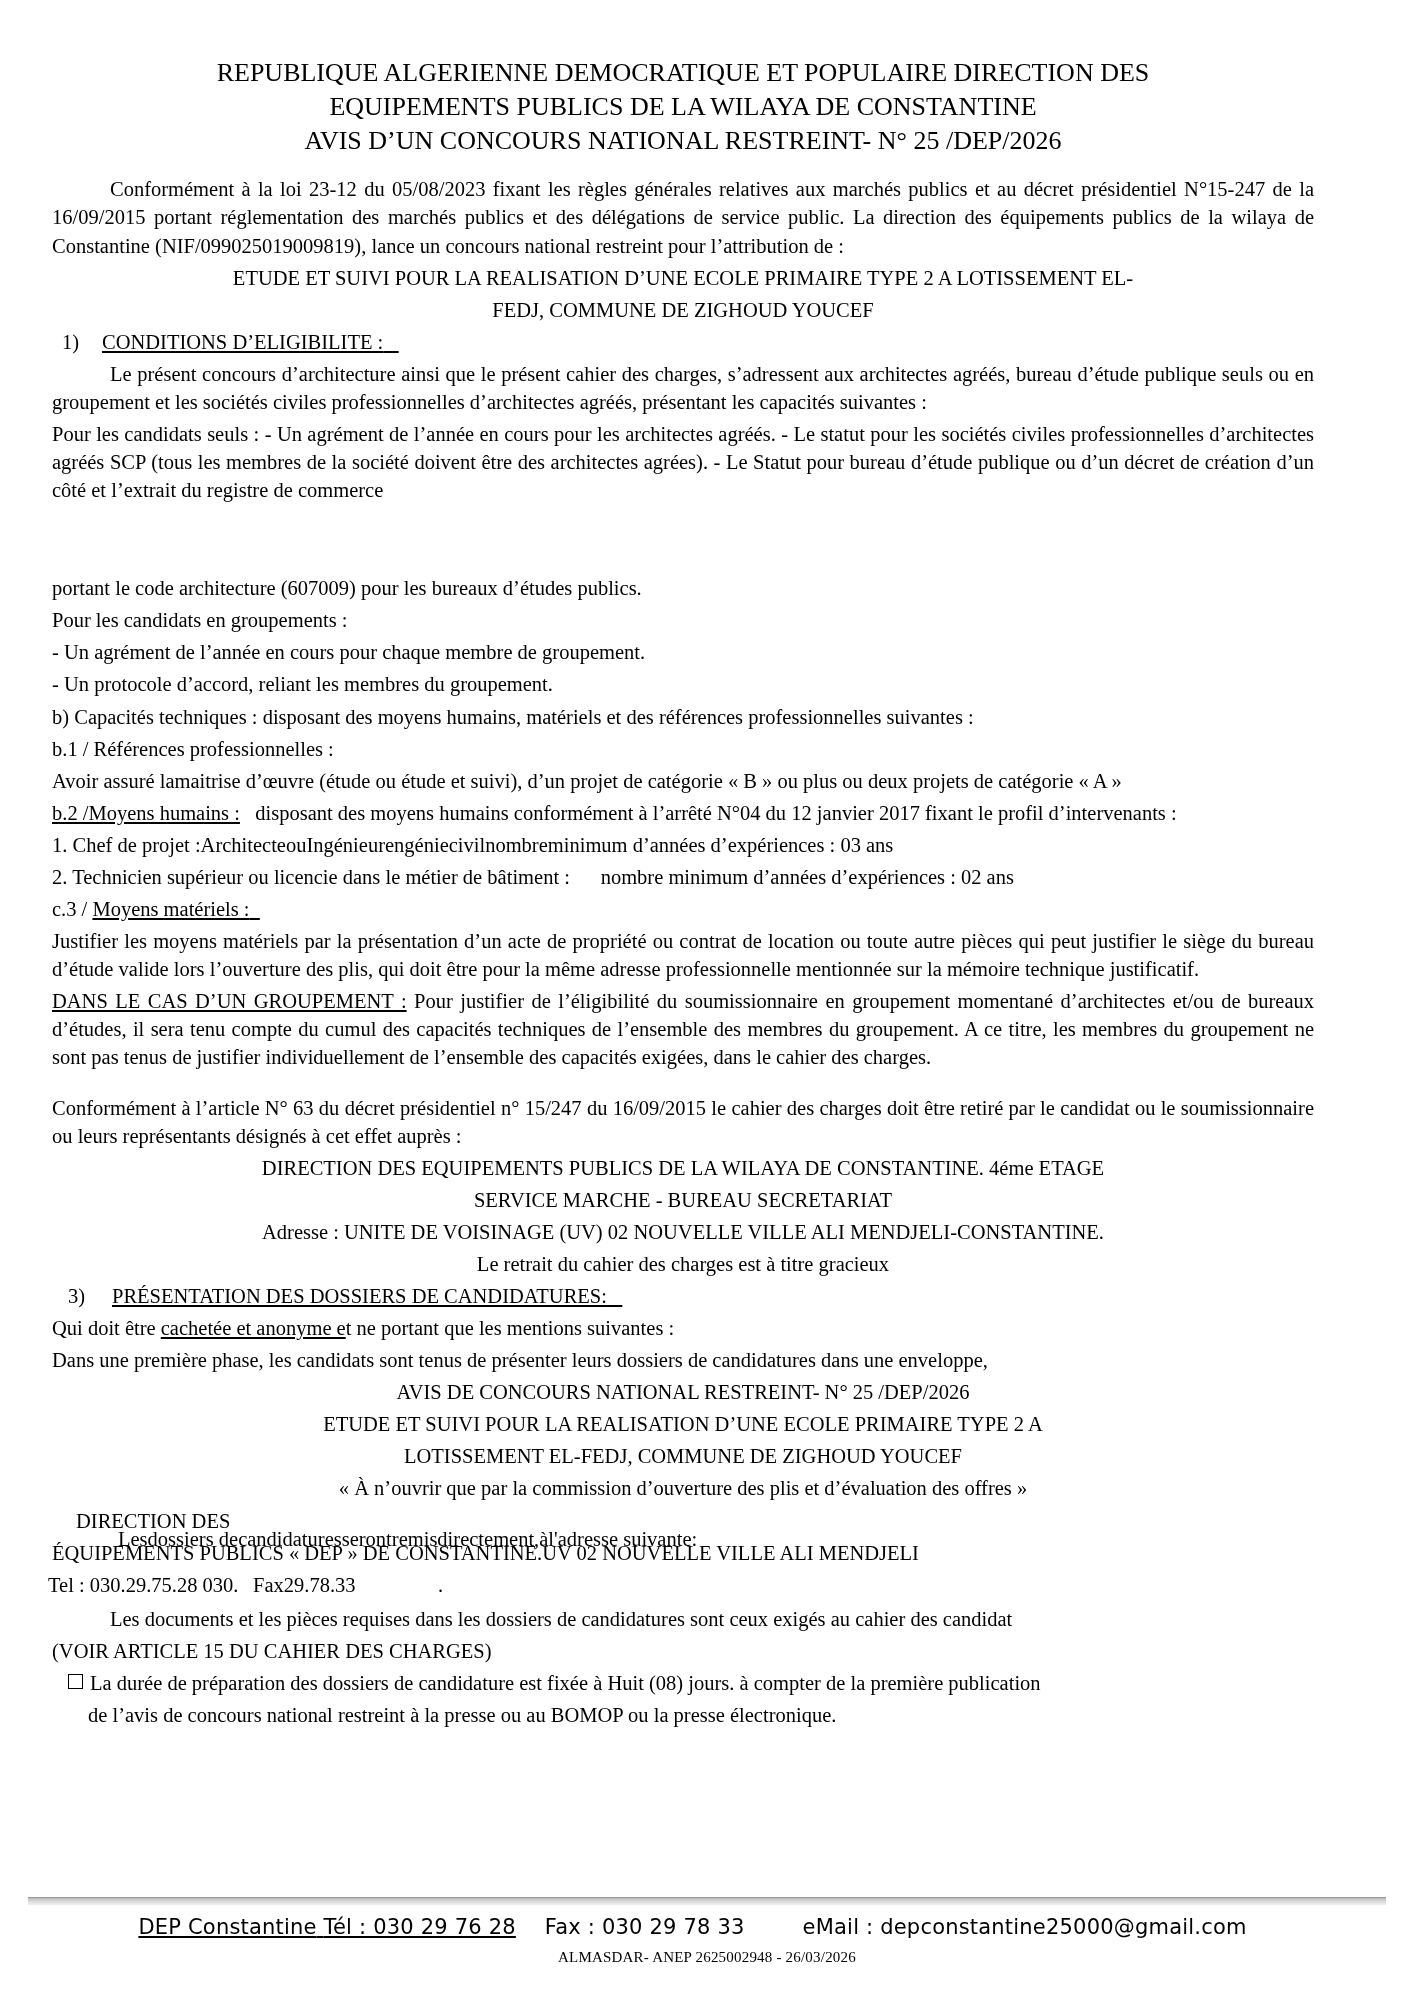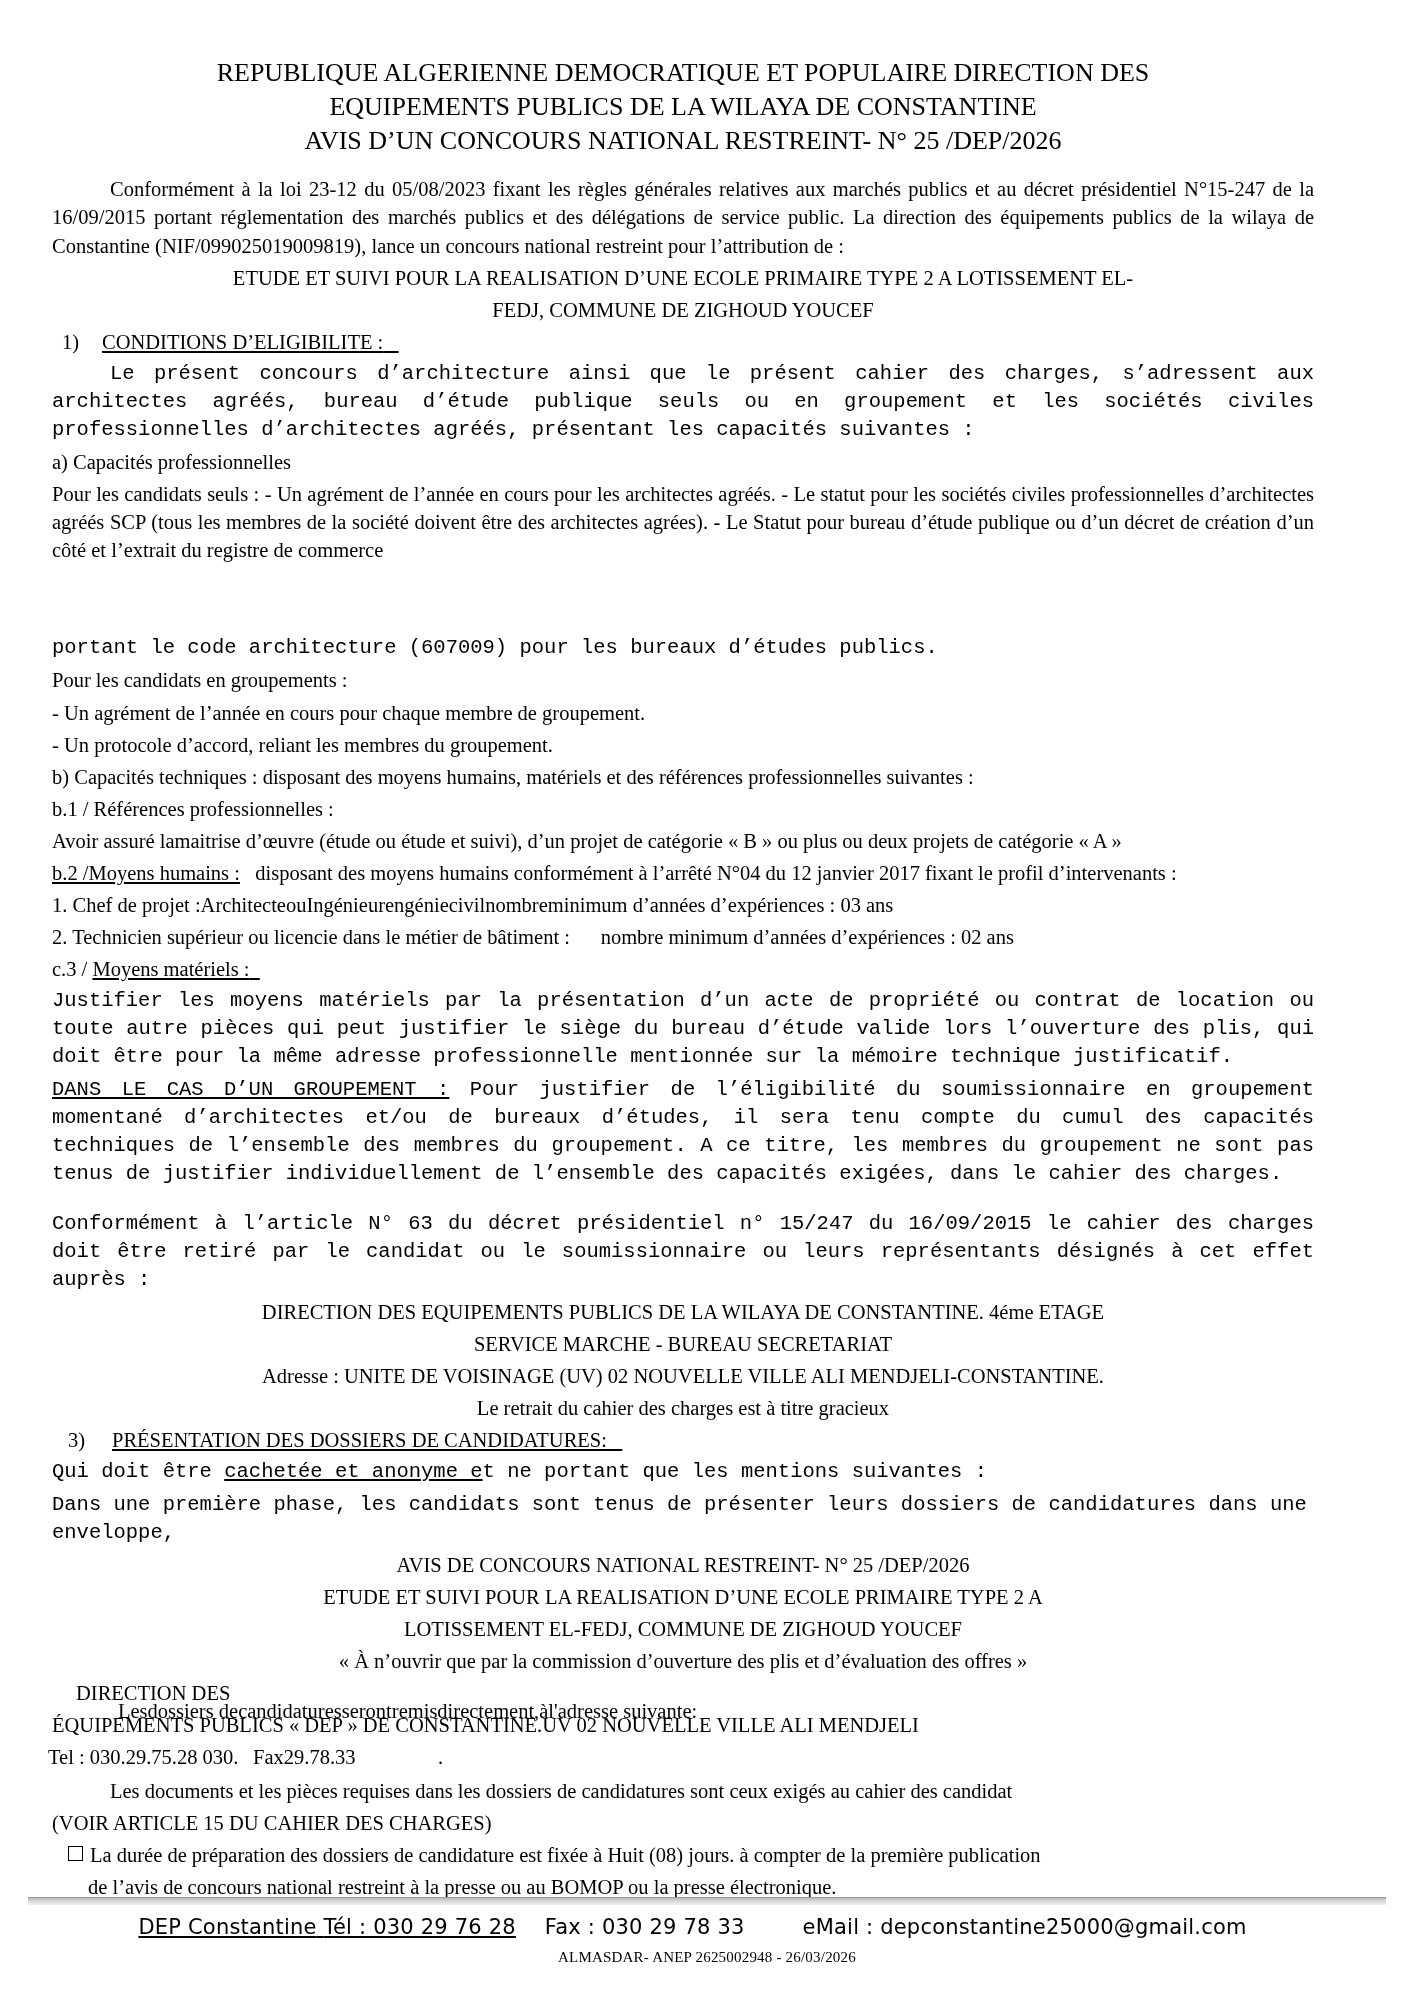--- a/index.html
+++ b/index.html
@@ -43,21 +43,21 @@
   }
   .title-line { display: block; }
 
   p.para {
     margin: 4px;
     padding: 0;
   }
   .sp-md { height: 14px; }
   .sp-xl { height: 62px; }
 
-  .indent1 { padding-left: 38px; font-family: Liberation Mono, monospace; }
+  .indent1 { padding-left: 38px; }
   .indent2 { padding-left: 62px; }
   .indent-first { text-indent: 58px; }
 
   .hang {
     padding-left: 46px;
     text-indent: -46px;
   }
 
   .listnum {
     padding-left: 72px;
@@ -159,21 +159,20 @@
 
     <p class="para ctr">ETUDE ET SUIVI POUR LA REALISATION D’UNE ECOLE PRIMAIRE TYPE 2 A LOTISSEMENT EL-</p>
     <p class="para ctr">FEDJ, COMMUNE DE ZIGHOUD YOUCEF</p>
 
     <p class="para">
       <span style="display:inline-block;width:40px;padding-left:10px;">1)</span><span class="u">CONDITIONS D’ELIGIBILITE :</span><span class="u">&nbsp;&nbsp;&nbsp;</span>
     </p>
 
     <p class="para just indent1 indent-first">Le présent concours d’architecture ainsi que le présent cahier des charges, s’adressent aux architectes agréés, bureau d’étude publique seuls ou en groupement et les sociétés civiles professionnelles d’architectes agréés, présentant les capacités suivantes :</p>
 
-    <p class="para">a) Capacités professionnelles</p>
 
     <p class="para just">Pour les candidats seuls : - Un agrément de l’année en cours pour les architectes agréés. - Le statut pour les sociétés civiles professionnelles d’architectes agréés SCP (tous les membres de la société doivent être des architectes agrées). - Le Statut pour bureau d’étude publique ou d’un décret de création d’un côté et l’extrait du registre de commerce</p>
 
     <div class="sp-xl"></div>
 
     <p class="para indent1">portant le code architecture (607009) pour les bureaux d’études publics.</p>
 
     <p class="para">Pour les candidats en groupements :</p>
     <p class="para">- Un agrément de l’année en cours pour chaque membre de groupement.</p>
     <p class="para">- Un protocole d’accord, reliant les membres du groupement.</p>

